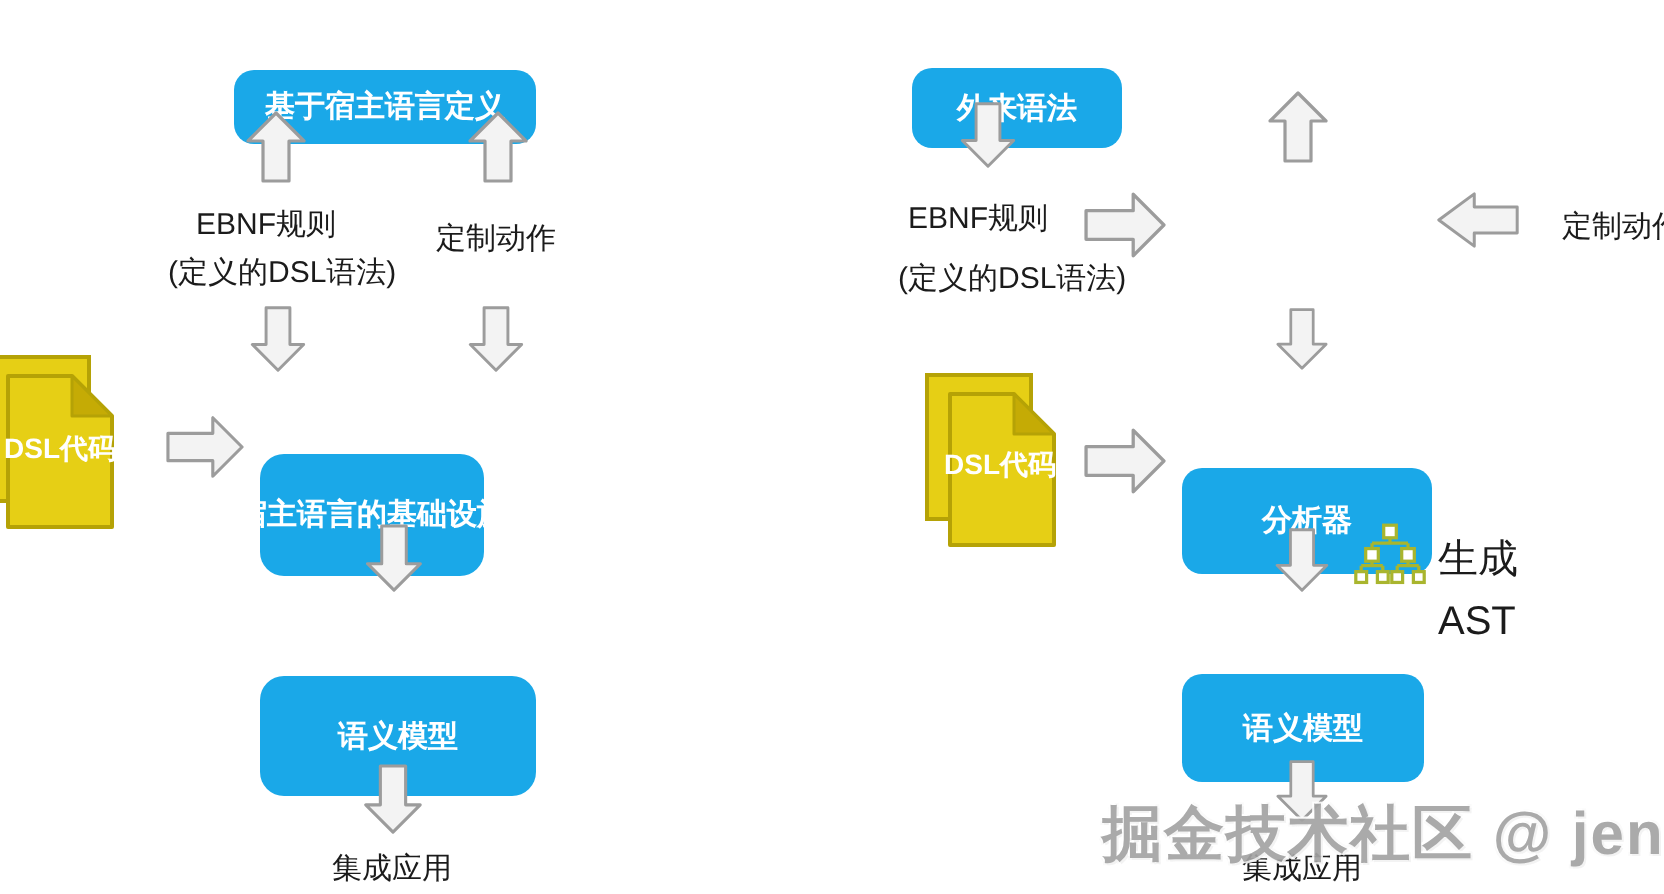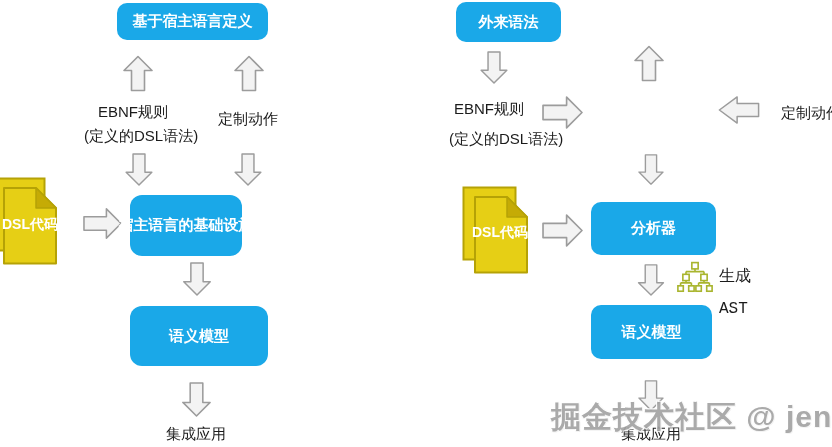--- a/index.html
+++ b/index.html
@@ -3,24 +3,24 @@
 <meta charset="utf-8">
 <style>
   html,body{margin:0;padding:0;background:#fff;}
   #canvas{
     position:relative;width:832px;height:447px;background:#ffffff;
     font-family:"Liberation Sans","DejaVu Sans",sans-serif;overflow:hidden;
   }
   .node{
     position:absolute;background:#1aa8e8;border-radius:10px;color:#ffffff;
     font-weight:bold;font-size:15px;display:flex;align-items:center;
-    justify-content:center;white-space:nowrap;
+    justify-content:center;white-space:nowrap;margin-top:32px;
   }
   .lbl{position:absolute;color:#1b1b1b;font-size:15px;white-space:nowrap;}
-  .sm{font-size:16px;font-family:Liberation Mono, monospace;}
+  .sm{font-size:20px;}
   .arr{position:absolute;display:block;}
   .doc-label{
     position:absolute;color:#fff;font-weight:bold;font-size:14px;
     text-align:center;white-space:nowrap;
   }
   .watermark{
     position:absolute;left:551px;top:397px;font-size:30px;font-weight:bold;
     color:#a3a3a3;letter-spacing:1px;white-space:nowrap;opacity:.92;
     text-shadow:-1px -1px 0 #ffffff,1px 1px 0 #f2f2f2,1px -1px 0 #fafafa,-1px 1px 0 #fafafa;
   }

